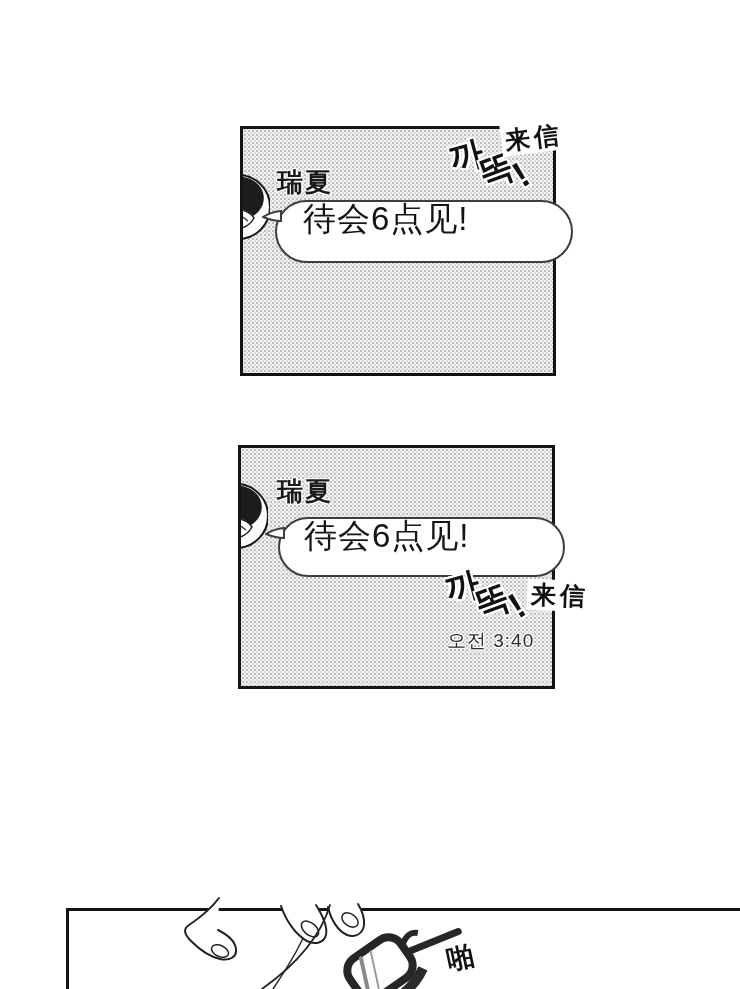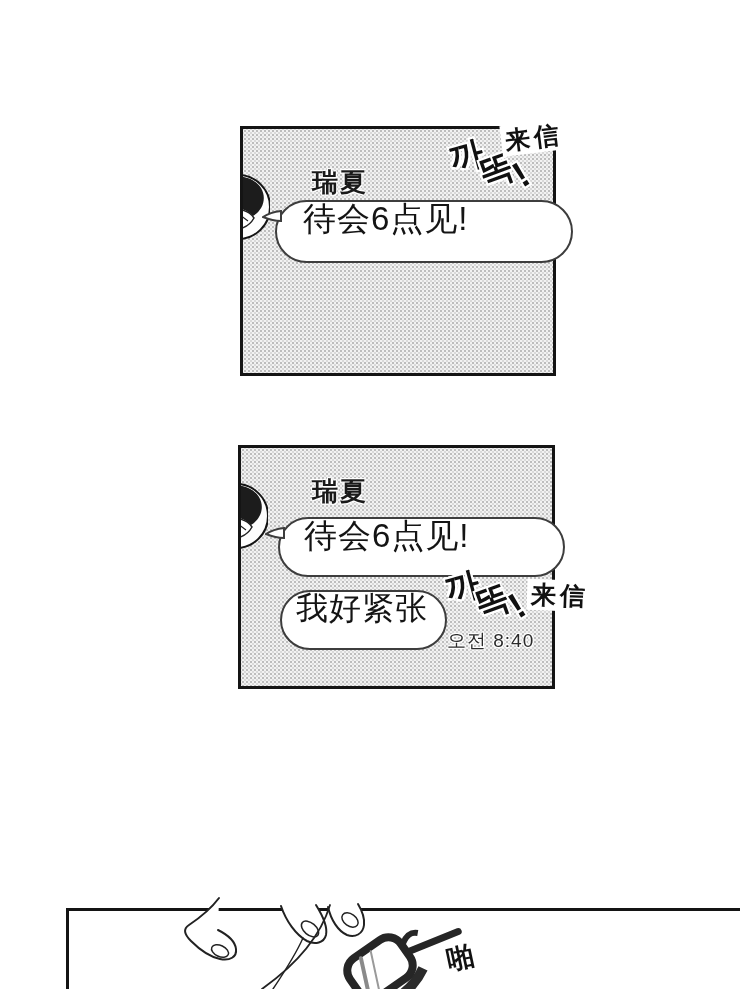--- a/index.html
+++ b/index.html
@@ -24,21 +24,21 @@
   
   .avatar-clip{position:absolute;left:0;width:27px;height:70px;overflow:hidden;}
   #p1 .avatar-clip{top:45px;}
   #p2 .avatar-clip{top:35px;}
   .avatar{position:absolute;left:-38px;top:0;width:62px;height:62px;border-radius:50%;
           border:2.5px solid #141414;background:#fdfdfd;overflow:hidden;}
   .avatar svg{display:block;}
 
   
   .contact-name{position:absolute;font-size:26px;font-weight:600;color:#1a1a1a;letter-spacing:2px;line-height:1;
-    text-shadow:-1px -1px 0 #fff,1px -1px 0 #fff,-1px 1px 0 #fff,1px 1px 0 #fff;margin-left:35px;}
+    text-shadow:-1px -1px 0 #fff,1px -1px 0 #fff,-1px 1px 0 #fff,1px 1px 0 #fff;}
   #p1 .contact-name{left:34px;top:40px;}
   #p2 .contact-name{left:36px;top:30px;}
 
   
   .bubble{position:absolute;display:flex;background:#ffffff;
           border:2px solid #3d3d3d;border-radius:32px;color:#141414;}
   .bubble .msg{font-size:33px;font-weight:500;letter-spacing:1px;white-space:nowrap;line-height:1;}
   #p1 .bubble-1{left:32px;top:71px;width:268px;height:59px;padding-left:26px;}
   #p2 .bubble-1{left:37px;top:69px;width:259px;height:56px;padding-left:24px;}
   #p2 .bubble-2{left:39px;top:142px;width:149px;height:56px;padding-left:14px;}
@@ -107,28 +107,25 @@
         </svg>
       </div>
     </div>
     <div class="contact-name">瑞夏</div>
     <div class="bubble bubble-1">
       <svg class="tail" width="20" height="16" viewBox="0 0 20 16">
         <path d="M19,3 C10,4 4,7 1,9 C6,11 12,13 19,13 Z" fill="#ffffff" stroke="#3d3d3d" stroke-width="2"></path>
       </svg>
       <span class="msg">待会6点见!</span>
     </div>
-    <div class="bubble bubble-2">
-      <span class="msg">我好紧张</span>
-    </div>
     <div class="sfx-kkatok">
       <span class="k1">까</span><span class="k2">똑</span><span class="k3">!</span>
     </div>
     <div class="sfx-incoming">来信</div>
-    <div class="timestamp">오전 8:40</div>
+    <div class="timestamp">오전 3:40</div>
   </section>
 
   <section class="panel" id="p3">
     <svg class="scene-art" width="671" height="78" viewBox="0 0 671 78">
 
       <path d="M150,-13 C144,-5 132,6 120,14 C114,18 115,23 122,30 C131,39 142,46 151,48 C161,50 168,46 167,38 C166,29 157,23 149,19" fill="#ffffff" stroke="#222" stroke-width="2" stroke-linecap="round"></path>
       <ellipse cx="151" cy="40" rx="9" ry="5.5" transform="rotate(25 151 40)" fill="#fff" stroke="#222" stroke-width="1.5"></ellipse>
 
       <path d="M212,-5 C217,10 227,24 238,30 C246,34 255,32 257,24 C259,15 252,2 247,-6" fill="#ffffff" stroke="#222" stroke-width="2" stroke-linecap="round"></path>
       <ellipse cx="241" cy="18" rx="10" ry="6" transform="rotate(40 241 18)" fill="#fff" stroke="#222" stroke-width="1.5"></ellipse>

